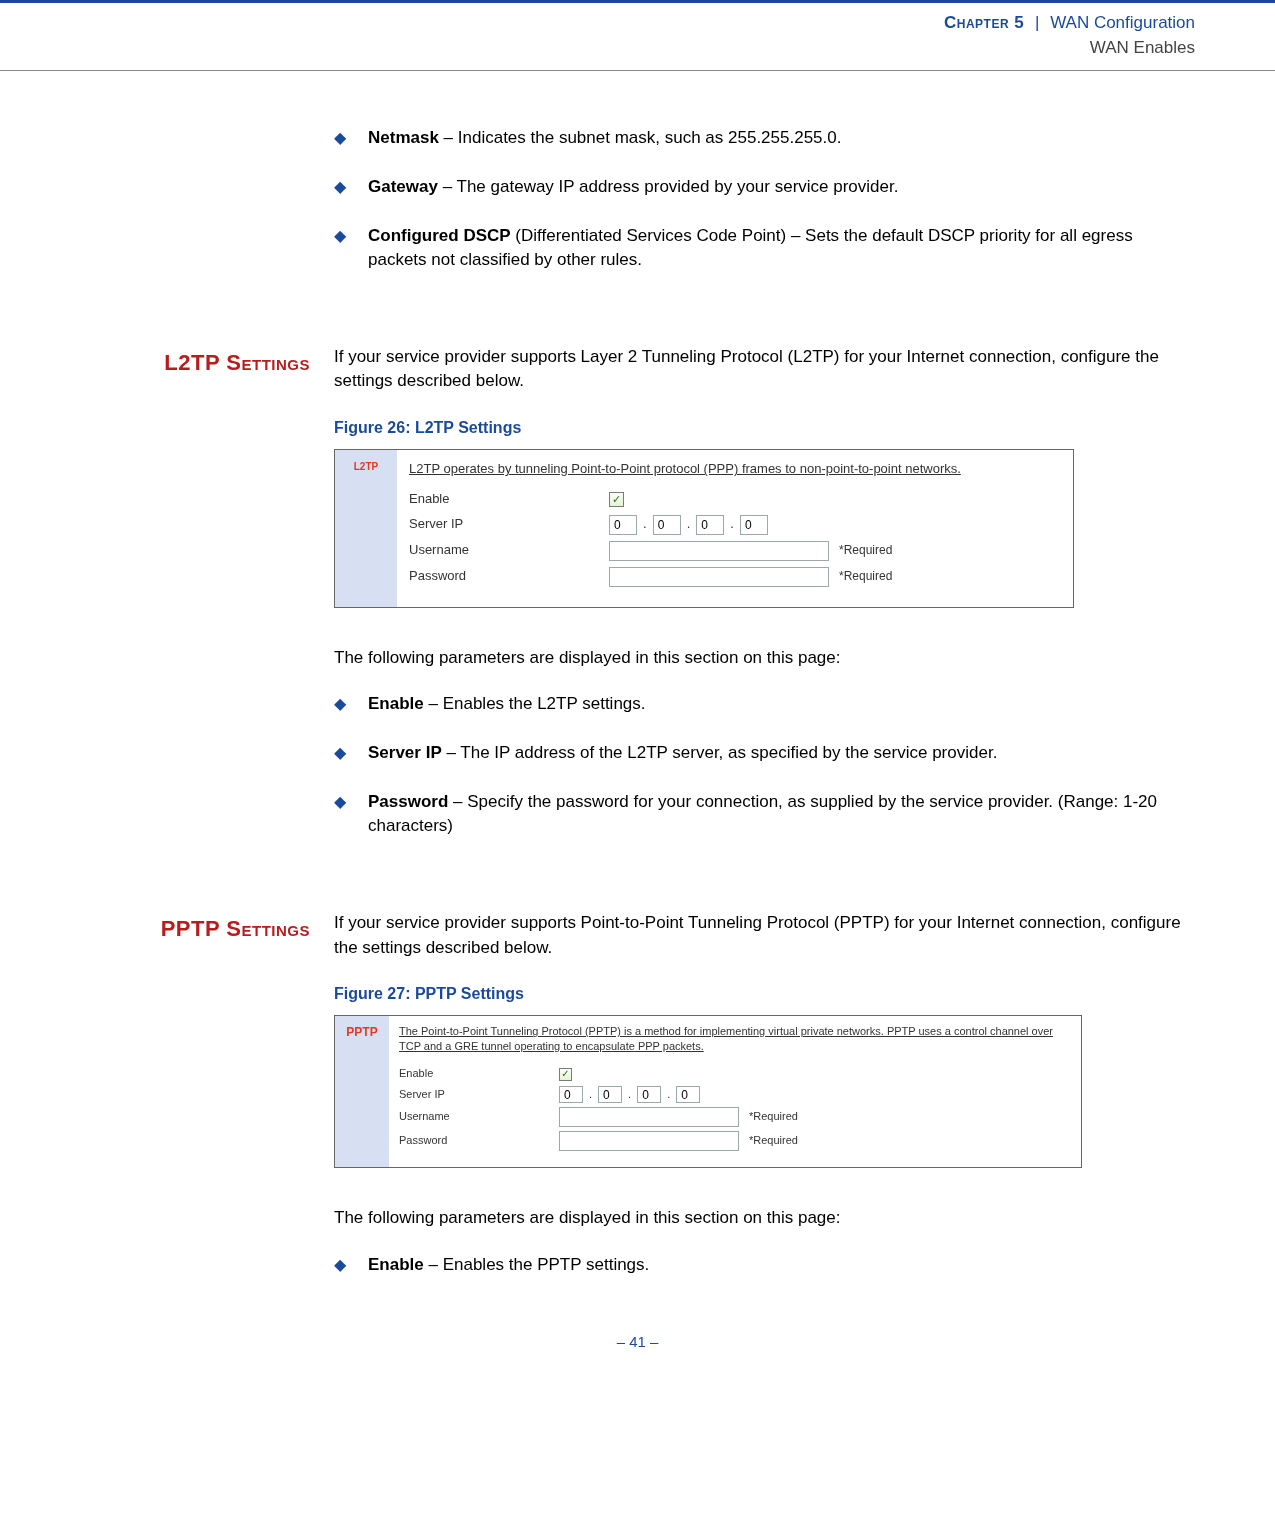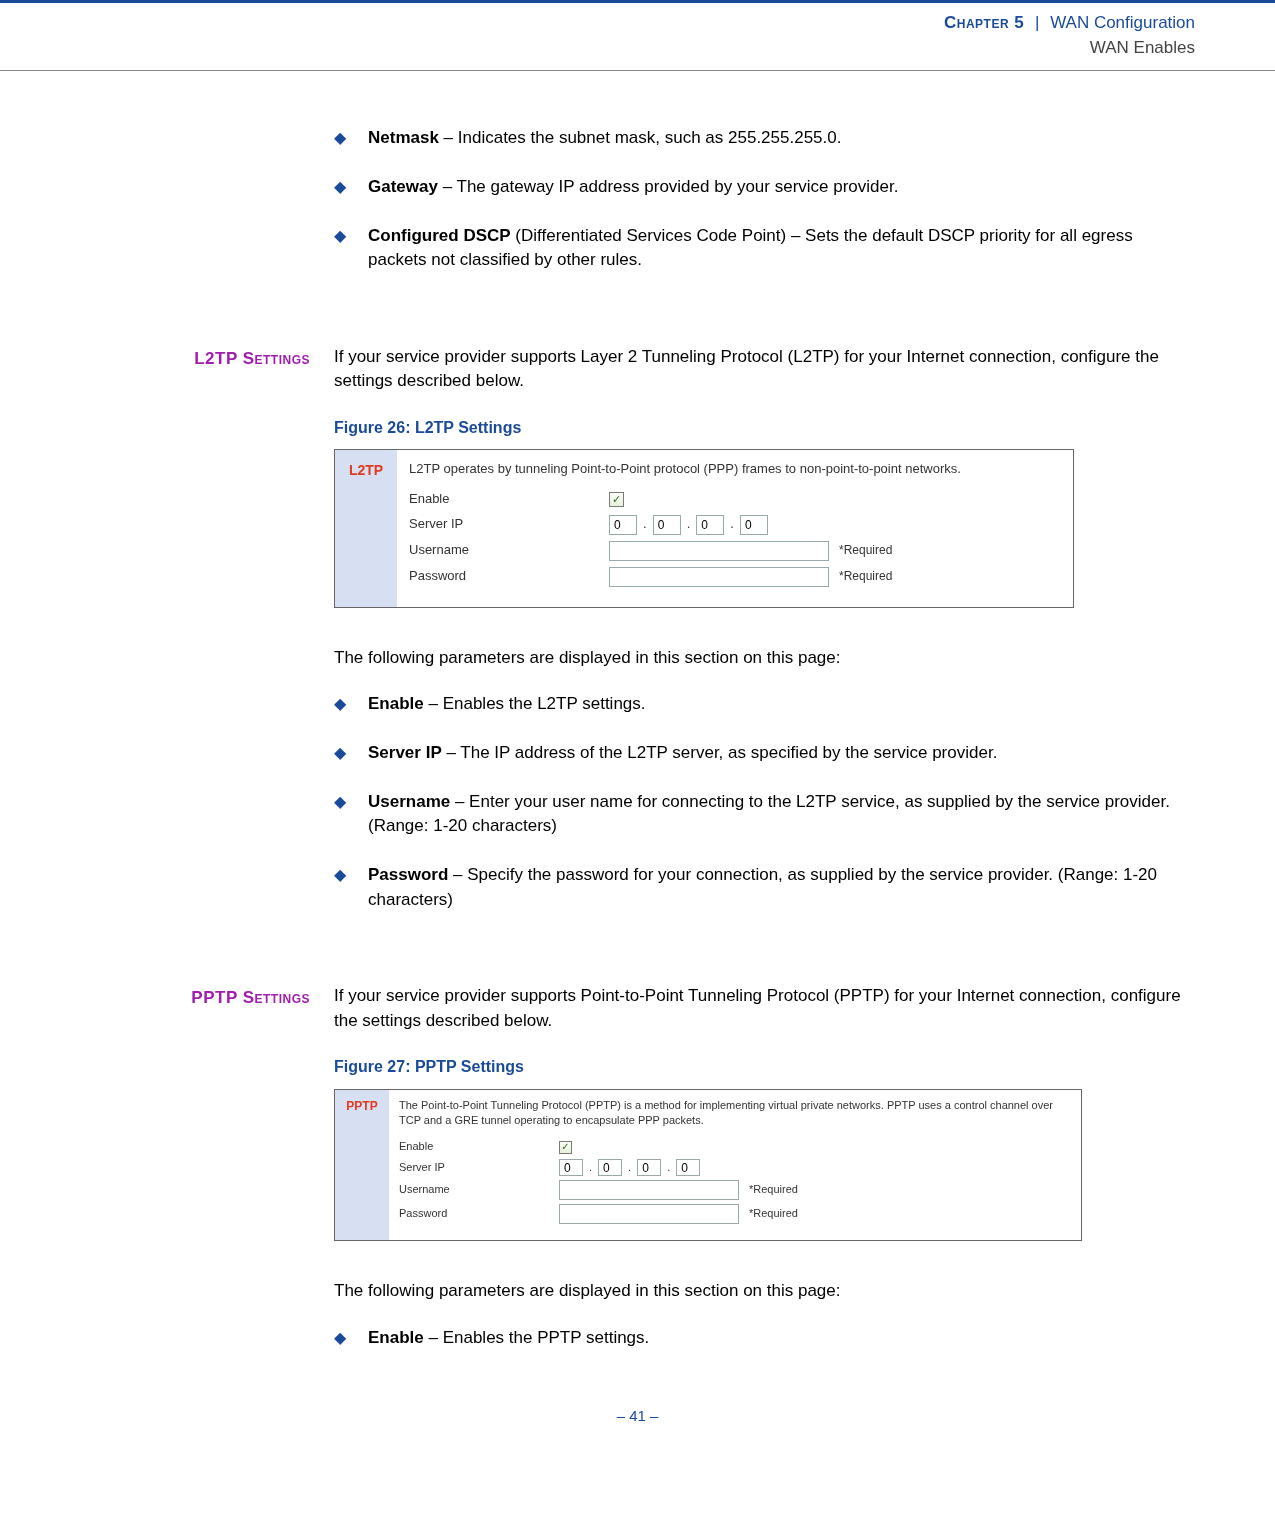--- a/index.html
+++ b/index.html
@@ -37,23 +37,23 @@
   }
   .content {
     display: grid;
     grid-template-columns: 230px 1fr;
     column-gap: 24px;
     padding-top: 55px;
   }
   .row { display: contents; }
   .side-head {
     text-align: right;
-    color: #a21caf;
+    color: #b91c1c;
     font-weight: bold;
-    font-size: 17px;
+    font-size: 22px;
     font-variant: small-caps;
     letter-spacing: 0.5px;
     padding-top: 2px;
   }
   .empty-side {}
   .para { margin: 0 0 22px 0; }
   .fig-caption {
     color: #1a4b9b;
     font-weight: bold;
     font-size: 16px;
@@ -93,31 +93,32 @@
     background: #d6e0f2;
     min-width: 62px;
     display: flex;
     align-items: flex-start;
     justify-content: center;
     padding: 10px 6px;
   }
   .fig-sidebar-label {
     color: #e23a1f;
     font-weight: bold;
-    font-size: 14px;
+    font-size: 10px;
   }
   .fig-body {
     flex: 1;
     padding: 10px 12px 14px 12px;
     font-size: 13px;
     color: #333;
   }
   .fig-desc {
     margin-bottom: 12px;
     line-height: 1.35;
+    text-decoration: underline;
   }
   .fig-form-row {
     display: flex;
     align-items: center;
     margin-bottom: 6px;
   }
   .fig-label {
     width: 200px;
     color: #333;
   }
@@ -250,23 +251,20 @@
         <p class="para">The following parameters are displayed in this section on this page:</p>
 
         <ul class="diamond">
           <li>
             <span class="term">Enable</span><span> – Enables the L2TP settings.</span>
           </li>
           <li>
             <span class="term">Server IP</span><span> – The IP address of the L2TP server, as specified by the service provider.</span>
           </li>
           <li>
-            <span class="term">Username</span><span> – Enter your user name for connecting to the L2TP service, as supplied by the service provider. (Range: 1-20 characters)</span>
-          </li>
-          <li>
             <span class="term">Password</span><span> – Specify the password for your connection, as supplied by the service provider. (Range: 1-20 characters)</span>
           </li>
         </ul>
         <div class="spacer-lg"></div>
       </div>
     </div>
 
     <div class="row">
       <div class="side-head">PPTP Settings</div>
       <div>

